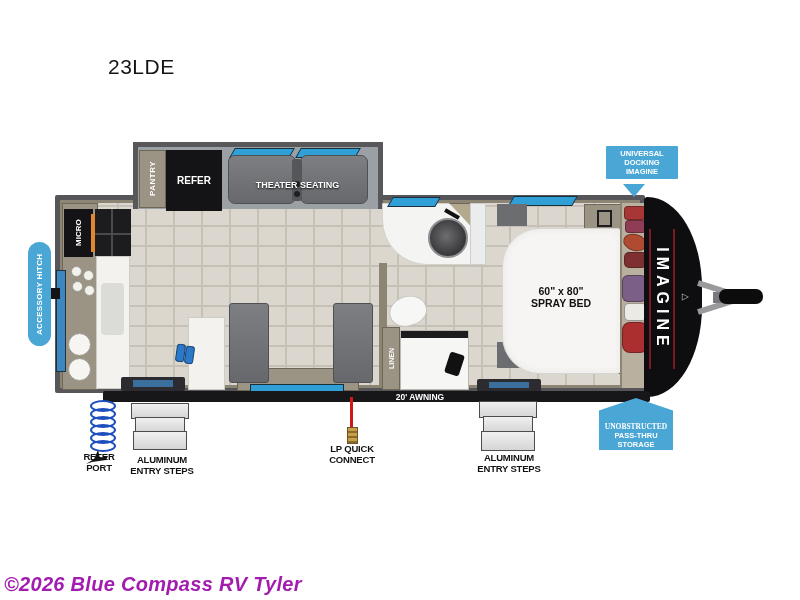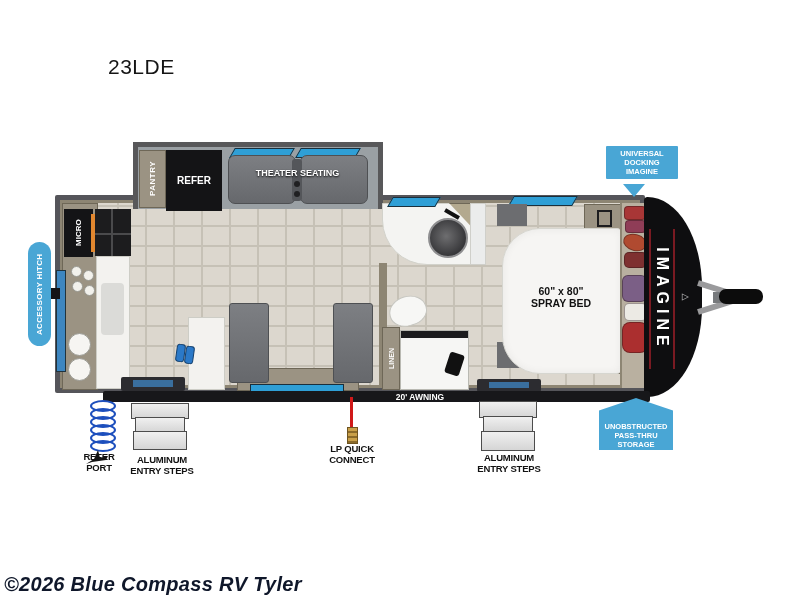--- a/index.html
+++ b/index.html
@@ -1,21 +1,21 @@
 <!DOCTYPE html>
 <html><head>
 <meta charset="utf-8">
 <style>
   html,body{margin:0;padding:0;background:#fff;}
   .canvas{position:relative;width:800px;height:600px;background:#fff;overflow:hidden;
           font-family:"Liberation Sans",sans-serif;}
   .abs{position:absolute;}
   
   .plan-title{font-size:21px;color:#151515;letter-spacing:.5px;}
-  .wm{font-size:20px;font-weight:bold;font-style:italic;color:#0f172a;letter-spacing:.3px;}
+  .wm{font-size:20px;font-weight:bold;font-style:italic;color:#a21caf;letter-spacing:.3px;}
   .blk-label{font-size:9.5px;font-weight:bold;color:#121212;text-align:center;line-height:10.5px;letter-spacing:-0.2px;}
   .wh{color:#fff;font-weight:bold;text-align:center;}
   .vtext{writing-mode:vertical-rl;transform:rotate(180deg);}
   
   .body-wall{background:#55555a;border-radius:2px;}
   .body-lining{background:#8d8573;}
   .floor{background-color:#dcd7ce;
     background-image:repeating-linear-gradient(0deg,transparent 0 18px,#c6c1b6 18px 20px),
                      repeating-linear-gradient(90deg,transparent 0 26px,#c6c1b6 26px 28px);}
   .slide{background:#9aa0a4;border:5px solid #58585a;border-bottom:none;}
@@ -50,21 +50,21 @@
   <div class="abs blackbox" style="left:166px;top:150px;width:56px;height:61px;display:flex;align-items:center;justify-content:center;">
     <span class="wh" style="font-size:10px;">REFER</span>
   </div>
   <div class="abs" style="left:226px;top:153px;width:142px;height:51px;">
     <div class="seat abs" style="left:2px;top:2px;width:66px;height:47px;"></div>
     <div class="seat abs" style="left:74px;top:2px;width:66px;height:47px;"></div>
     <div class="abs" style="left:66px;top:6px;width:10px;height:42px;background:#54565a;border-radius:3px;"></div>
     <div class="abs" style="left:68px;top:28px;width:6px;height:6px;background:#202022;border-radius:50%;"></div>
     <div class="abs" style="left:68px;top:38px;width:6px;height:6px;background:#202022;border-radius:50%;"></div>
   </div>
-  <div class="abs wh" style="left:225px;top:168px;width:145px;font-size:9px;text-shadow:0 1px 2px #000;">THEATER SEATING</div>
+  <div class="abs wh" style="left:225px;top:180px;width:145px;font-size:9px;text-shadow:0 1px 2px #000;">THEATER SEATING</div>
 
   <div class="abs cab" style="left:62px;top:203px;width:34px;height:185px;"></div>
   <div class="abs" style="left:56px;top:270px;width:8px;height:100px;background:#3d86c0;border:1px solid #20333d;"></div>
   <div class="abs" style="left:71px;top:266px;width:9px;height:9px;background:#f2f1ec;border:1px solid #9a9a93;border-radius:50%;"></div>
   <div class="abs" style="left:83px;top:270px;width:9px;height:9px;background:#f2f1ec;border:1px solid #9a9a93;border-radius:50%;"></div>
   <div class="abs" style="left:72px;top:281px;width:9px;height:9px;background:#f2f1ec;border:1px solid #9a9a93;border-radius:50%;"></div>
   <div class="abs" style="left:84px;top:285px;width:9px;height:9px;background:#f2f1ec;border:1px solid #9a9a93;border-radius:50%;"></div>
   <div class="abs" style="left:68px;top:333px;width:21px;height:21px;background:#f6f5f2;border:1px solid #9a9a93;border-radius:50%;"></div>
   <div class="abs" style="left:68px;top:358px;width:21px;height:21px;background:#f6f5f2;border:1px solid #9a9a93;border-radius:50%;"></div>
   <div class="abs blackbox" style="left:64px;top:209px;width:29px;height:48px;">
@@ -176,21 +176,21 @@
       <div>DOCKING</div>
       <div>IMAGINE</div>
   </div>
   <div class="abs" style="left:623px;top:184px;width:0;height:0;border-left:11px solid transparent;border-right:11px solid transparent;border-top:13px solid #49a6d5;"></div>
 
   <div class="abs callout" style="left:28px;top:242px;width:23px;height:104px;border-radius:12px;">
     <div class="vtext" style="width:100%;height:100%;font-size:8px;letter-spacing:.3px;display:flex;align-items:center;justify-content:center;">ACCESSORY HITCH</div>
   </div>
 
   <div class="abs callout" style="left:599px;top:398px;width:74px;height:52px;clip-path:polygon(0 24%,50% 0,100% 24%,100% 100%,0 100%);font-size:7.5px;line-height:9px;padding-top:0;display:flex;flex-direction:column;justify-content:center;">
-    <div style="margin-top:22px;">UNOBSTRUCTED</div>
+    <div style="margin-top:22px;font-family:Liberation Serif, serif;">UNOBSTRUCTED</div>
       <div>PASS-THRU</div>
       <div>STORAGE</div>
   </div>
 
   <div class="abs blk-label" style="left:72px;top:452px;width:54px;">
     <div>REFER</div>
       <div>PORT</div>
   </div>
   <div class="abs blk-label" style="left:125px;top:455px;width:74px;">
     <div>ALUMINUM</div>

